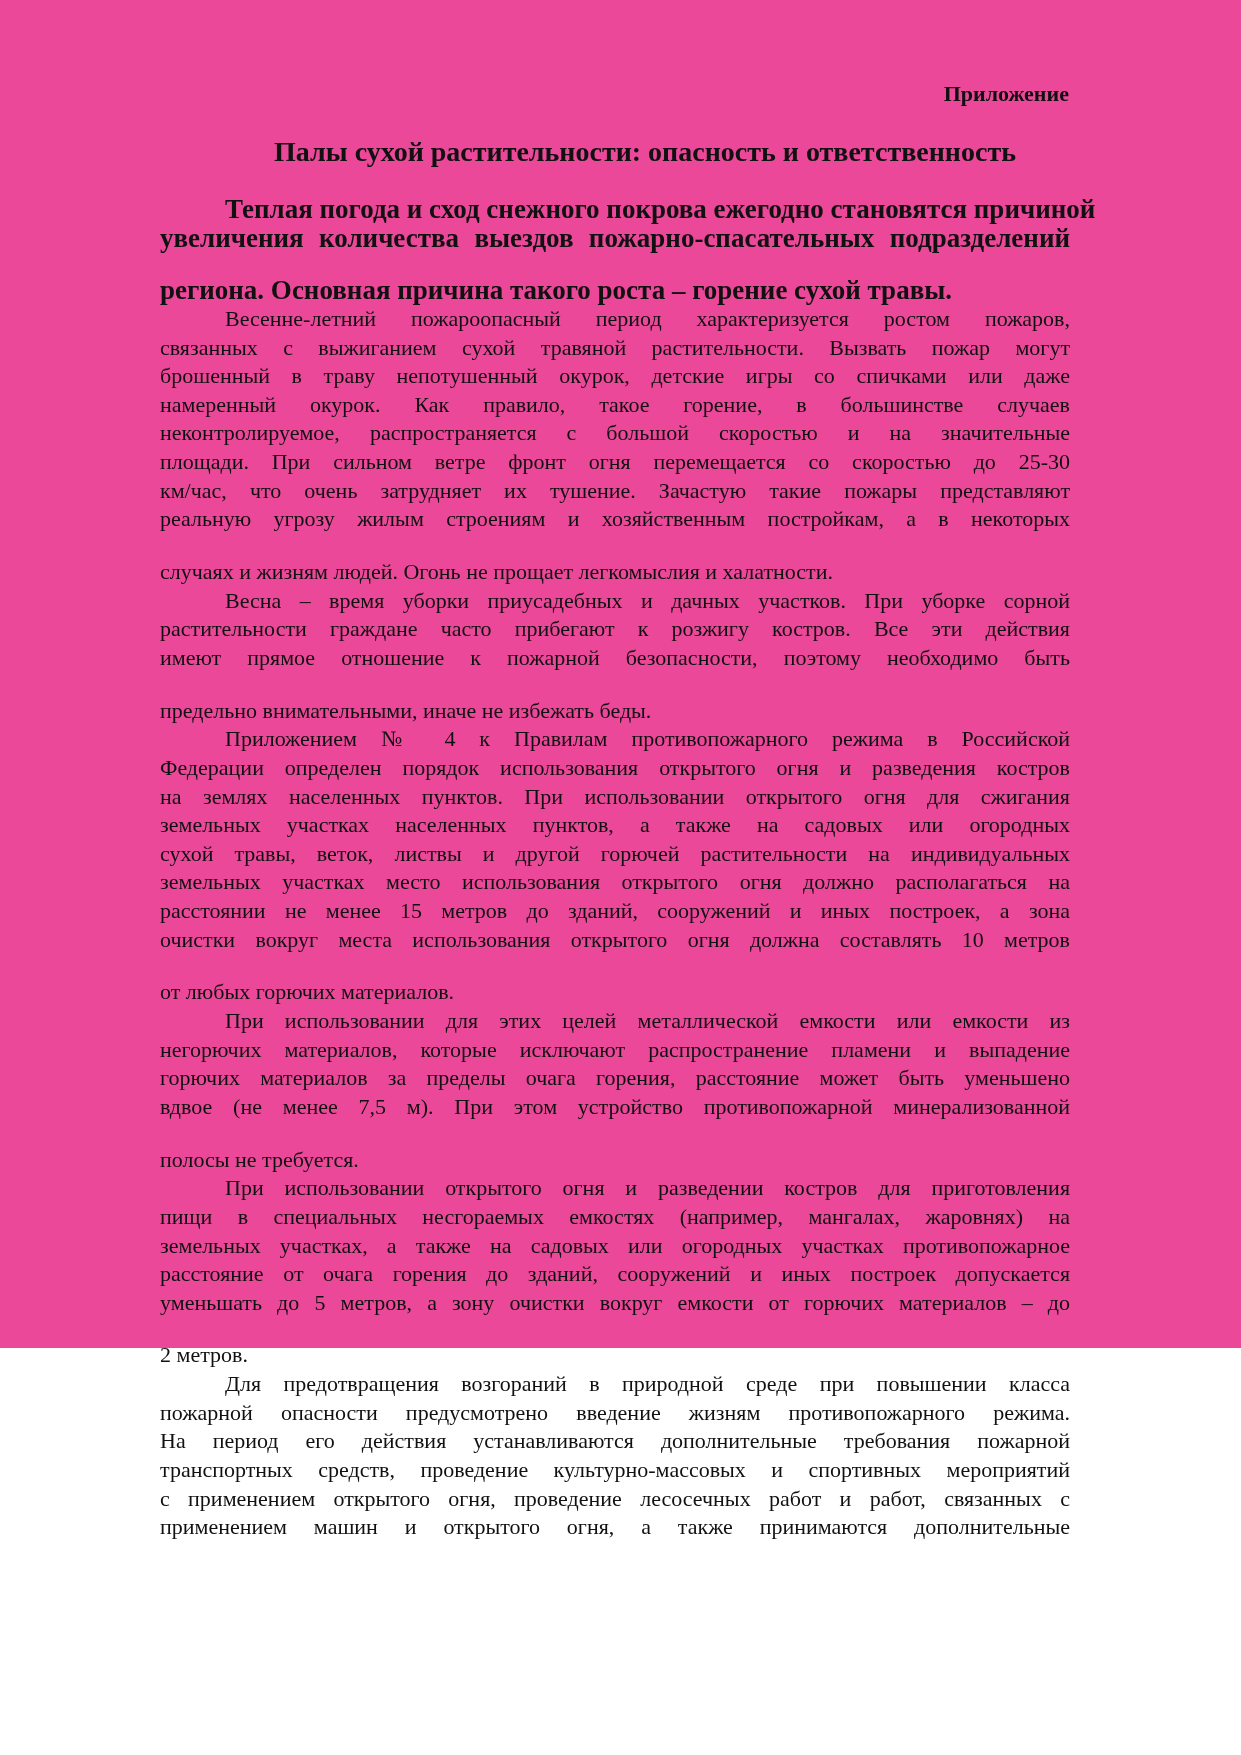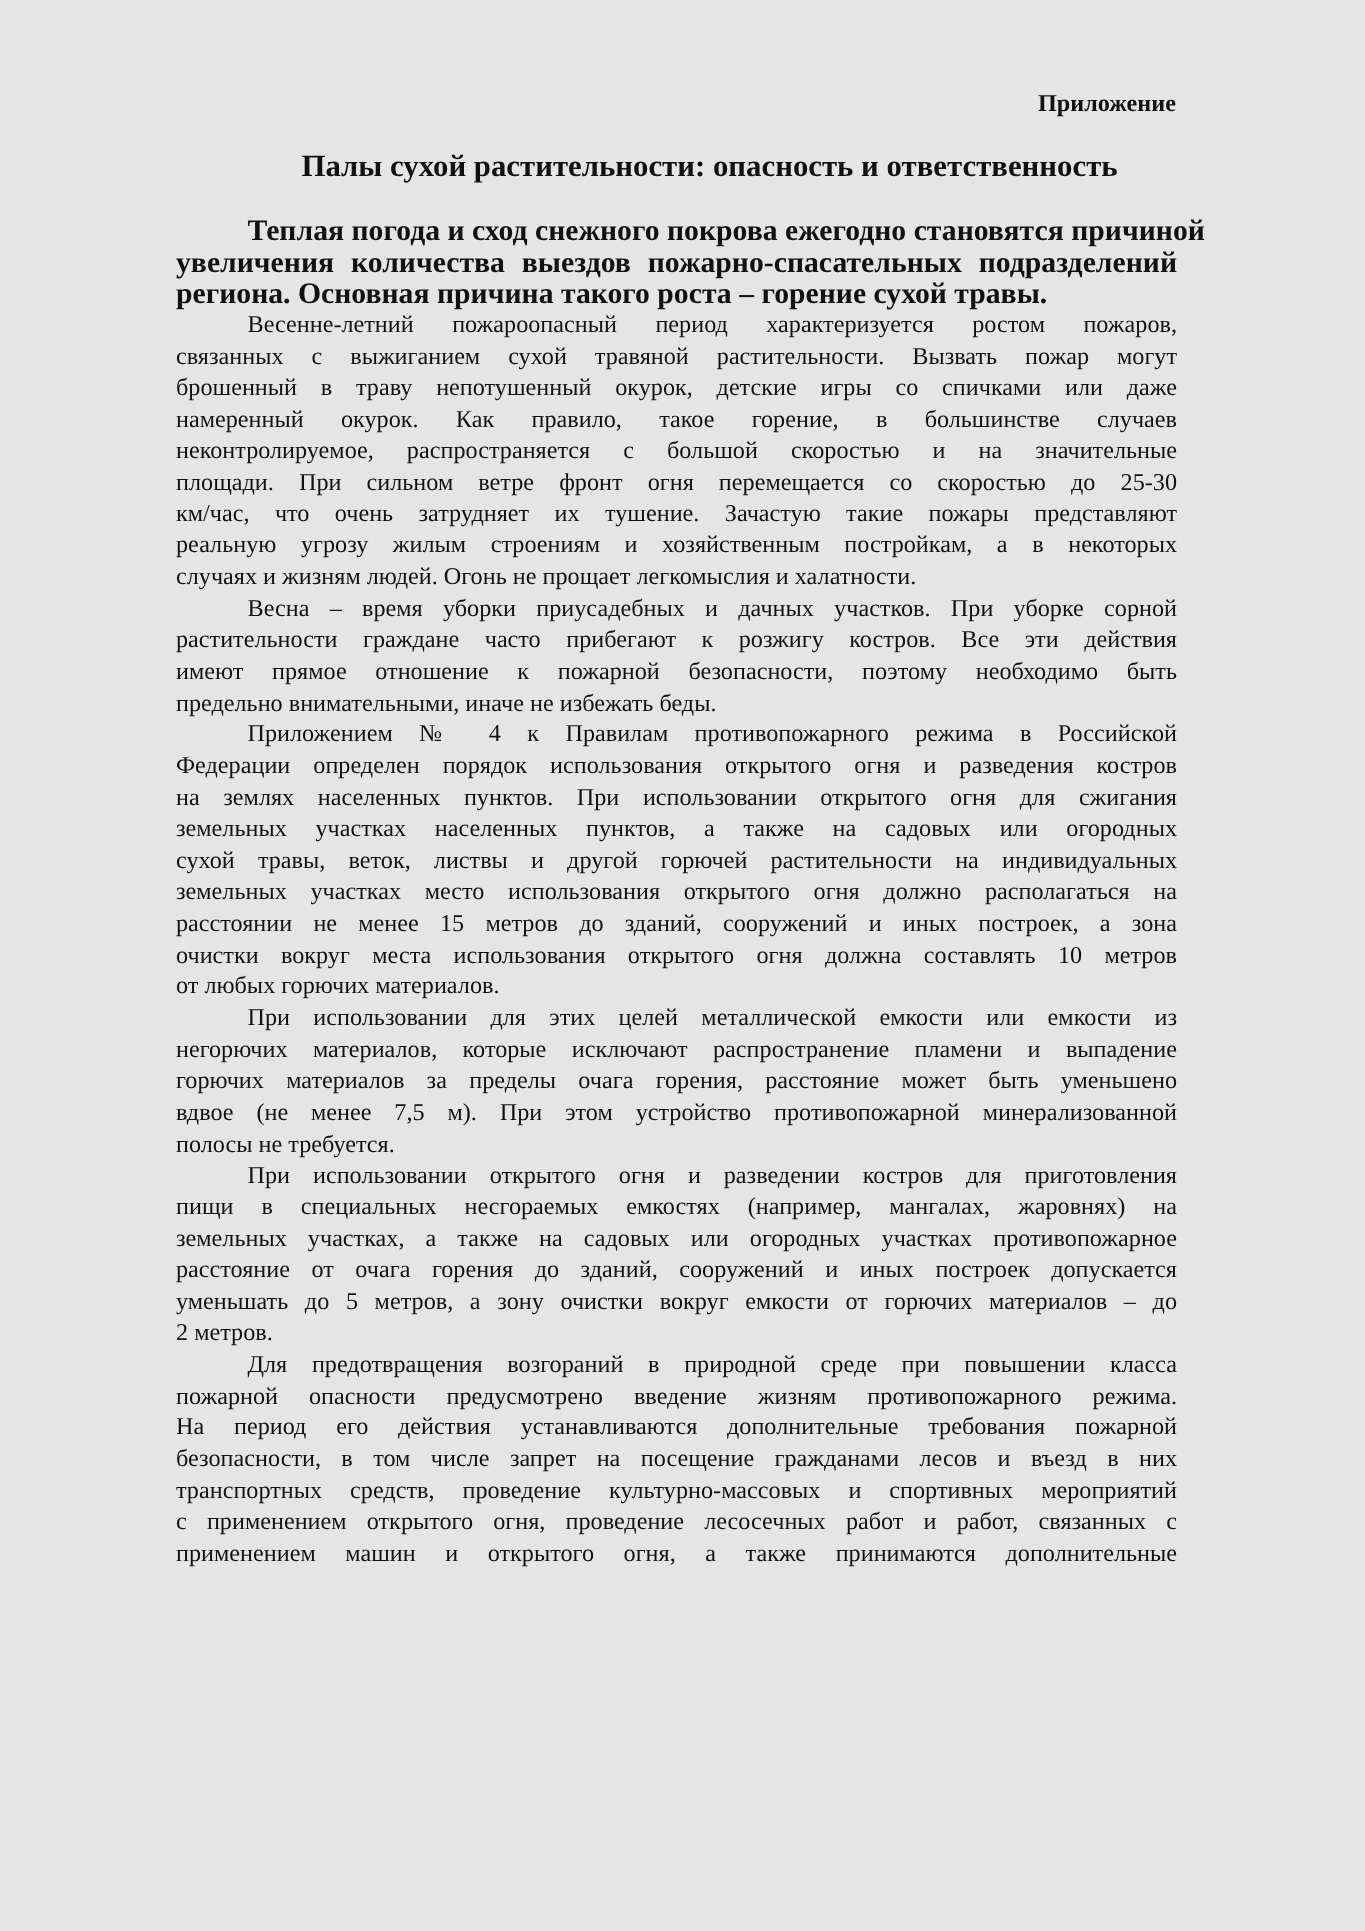--- a/index.html
+++ b/index.html
@@ -1,41 +1,41 @@
 <!DOCTYPE html>
 <html><head>
 <meta charset="utf-8">
 <style>
   html, body { margin: 0; padding: 0; background: #ffffff; }
   body {
     width: 1241px; height: 1755px; position: relative; overflow: hidden;
     font-family: "Liberation Serif", "DejaVu Serif", serif;
     color: #111111;
   }
-  .page { position: absolute; left: 0; top: 0; width: 1241px; height: 1755px; background: #e5e5e5; }
+  .page { position: absolute; left: 0; top: 0; width: 1241px; height: 1348px; background: #ec4899; }
   .appendix {
     position: absolute; top: 80px; right: 172px;
     font-size: 22px; font-weight: bold; line-height: 28px; white-space: nowrap;
   }
   .title {
     position: absolute; top: 138px; left: 160px; width: 910px;
     font-size: 28px; font-weight: bold; line-height: 28px; text-align: center;
     text-indent: 60px; white-space: nowrap;
   }
   .body {
     position: absolute; top: 195px; left: 160px; width: 910px;
   }
   .line {
     display: block; height: 28.65px; line-height: 28.65px;
     font-size: 22px; text-align: justify; text-align-last: justify;
     white-space: nowrap; overflow: visible;
   }
   .line.bold { font-weight: bold; font-size: 27px; }
   .line.indent { padding-left: 65px; }
-  .line.last { text-align-last: left; }
+  .line.last { text-align-last: left; margin-top: 24px; }
   .para { display: block; }
 </style>
 </head>
 <body>
 
 <div class="page">
   <div class="appendix">Приложение</div>
   <div class="title">Палы сухой растительности: опасность и ответственность</div>
   <div class="body" id="doc-body">
       <div class="para">
@@ -83,19 +83,18 @@
         <span class="line">пищи в специальных несгораемых емкостях (например, мангалах, жаровнях) на</span>
         <span class="line">земельных участках, а также на садовых или огородных участках противопожарное</span>
         <span class="line">расстояние от очага горения до зданий, сооружений и иных построек допускается</span>
         <span class="line">уменьшать до 5 метров, а зону очистки вокруг емкости от горючих материалов – до</span>
         <span class="line last">2 метров.</span>
       </div>
       <div class="para">
         <span class="line indent">Для предотвращения возгораний в природной среде при повышении класса</span>
         <span class="line">пожарной опасности предусмотрено введение жизням противопожарного режима.</span>
         <span class="line">На период его действия устанавливаются дополнительные требования пожарной</span>
-        <span class="line">безопасности, в том числе запрет на посещение гражданами лесов и въезд в них</span>
         <span class="line">транспортных средств, проведение культурно-массовых и спортивных мероприятий</span>
         <span class="line">с применением открытого огня, проведение лесосечных работ и работ, связанных с</span>
         <span class="line">применением машин и открытого огня, а также принимаются дополнительные</span>
       </div>
     </div>
 </div>
 
 </body></html>

